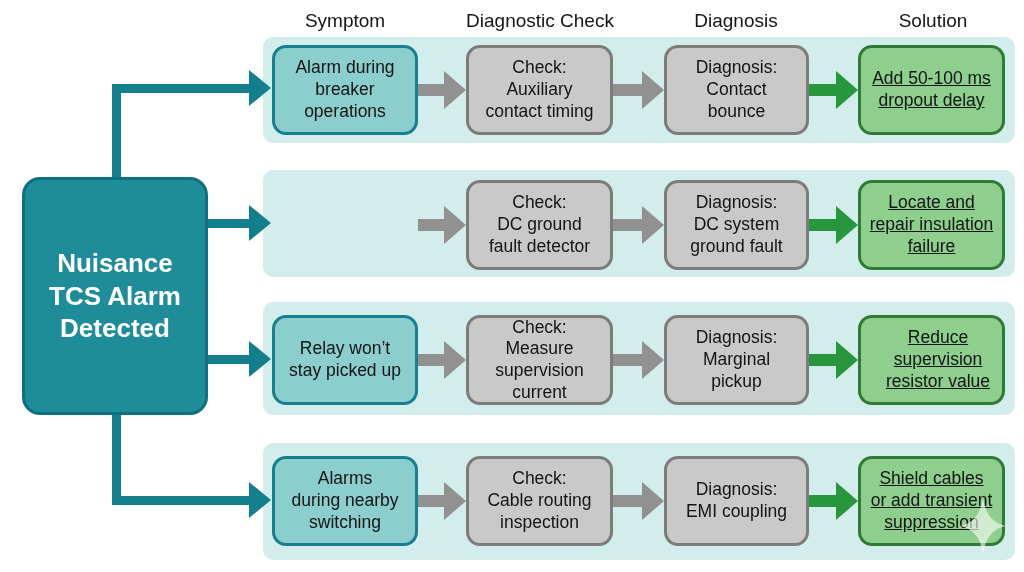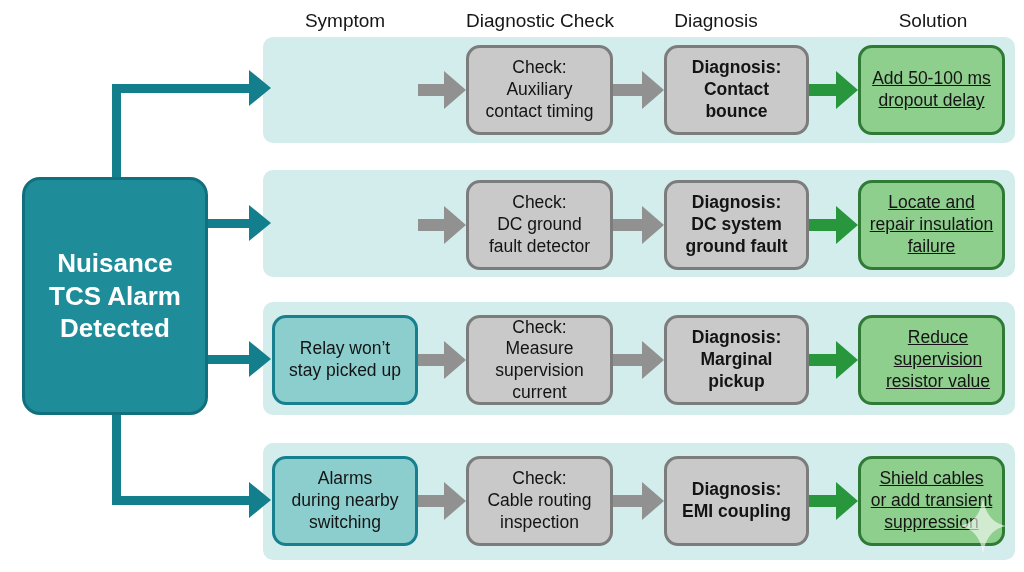--- a/index.html
+++ b/index.html
@@ -24,21 +24,21 @@
     box-sizing:border-box;
     display:flex;align-items:center;justify-content:center;
     text-align:center;font-size:17.5px;line-height:1.24;color:var(--text_dark);
     white-space:pre-line;
   }
   .node.sym{background:var(--box_teal);border-color:var(--box_teal_border);}
   .node.chk,.node.dia{background:var(--box_gray);border-color:var(--box_gray_border);}
   .node.sol{background:var(--box_green);border-color:var(--box_green_border);text-decoration:underline;}
   .c-sym{left:272px;width:146px;}
   .c-chk{left:466px;width:147px;}
-  .c-dia{left:664px;width:145px;font-weight:bold;}
+  .c-dia{left:664px;width:145px;}
   .c-sol{left:858px;width:147px;}
   .main-box{
     position:absolute;left:22px;top:177px;width:186px;height:238px;
     background:var(--main_fill);border:3px solid var(--main_border);
     border-radius:18px;box-sizing:border-box;
     display:flex;align-items:center;justify-content:center;
     color:var(--text_light);font-weight:bold;font-size:26px;line-height:1.25;
     text-align:center;white-space:pre-line;
   }
   .conn{position:absolute;background:var(--arrow_teal);}
@@ -52,21 +52,21 @@
   .arrow.green .tri{border-left:22px solid var(--arrow_green);}
   .sparkle{position:absolute;left:960px;top:497px;width:46px;height:58px;opacity:0.6;}
 </style>
 </head>
 <body>
 
 <div id="stage">
 
   <div class="col-header" style="left:245px;">Symptom</div>
   <div class="col-header" style="left:440px;">Diagnostic Check</div>
-  <div class="col-header" style="left:616px;">Diagnosis</div>
+  <div class="col-header" style="left:636px;">Diagnosis</div>
   <div class="col-header" style="left:833px;">Solution</div>
 
   <div class="band" style="top:37px;height:106px;"></div>
   <div class="band" style="top:170px;height:107px;"></div>
   <div class="band" style="top:302px;height:113px;"></div>
   <div class="band" style="top:443px;height:117px;"></div>
 
   <div class="conn" style="left:112px;top:84px;width:9px;height:95px;"></div>
   <div class="conn" style="left:112px;top:413px;width:9px;height:92px;"></div>
   <div class="conn" style="left:112px;top:84px;width:137px;height:9px;"></div>
@@ -75,20 +75,23 @@
   <div class="tri teal" style="left:249px;top:205px;"></div>
   <div class="conn" style="left:206px;top:355px;width:43px;height:9px;"></div>
   <div class="tri teal" style="left:249px;top:341px;"></div>
   <div class="conn" style="left:112px;top:496px;width:137px;height:9px;"></div>
   <div class="tri teal" style="left:249px;top:482px;"></div>
 
   <div class="main-box">Nuisance
 TCS Alarm
 Detected</div>
 
+  <div class="node sym c-sym" style="top:45px;">Alarm during
+breaker
+operations</div>
   <div class="arrow gray" style="left:418px;top:71px;width:48px;">
       <div class="shaft"></div>
       <div class="tri"></div>
     </div>
   <div class="node chk c-chk" style="top:45px;">Check:
 Auxiliary
 contact timing</div>
   <div class="arrow gray" style="left:613px;top:71px;width:51px;">
       <div class="shaft"></div>
       <div class="tri"></div>

